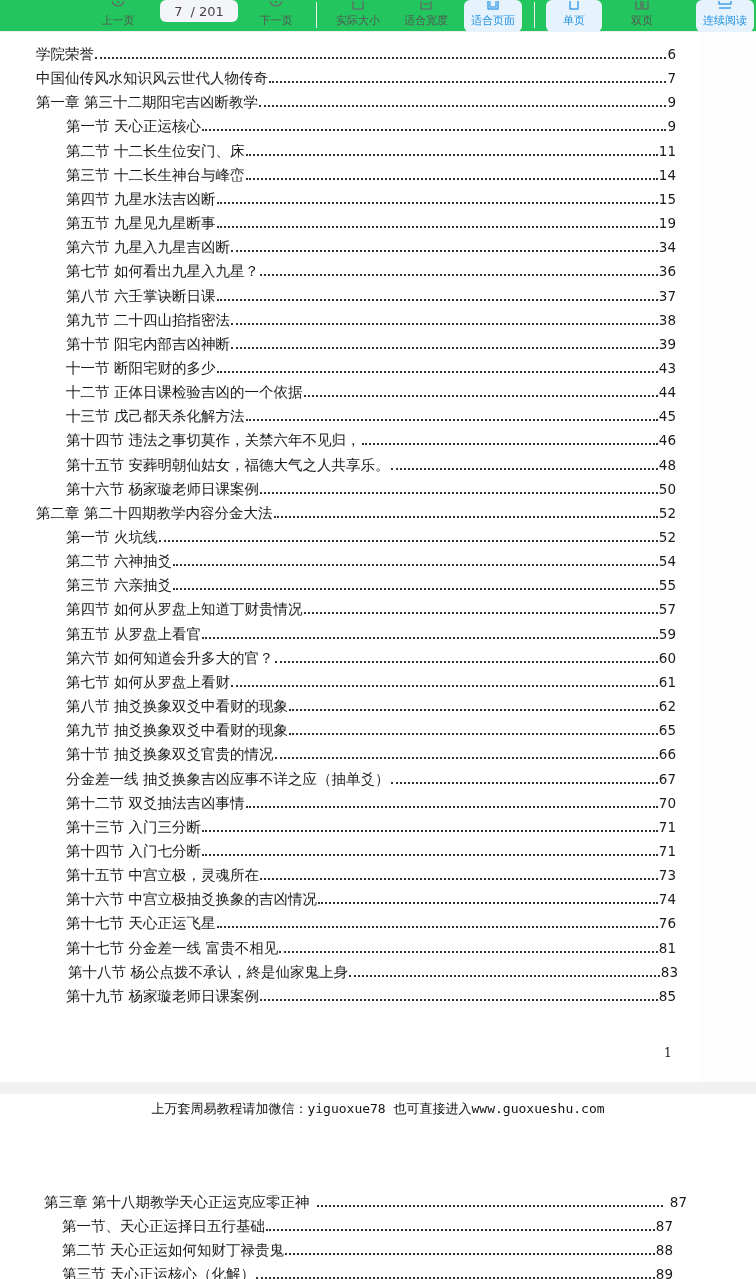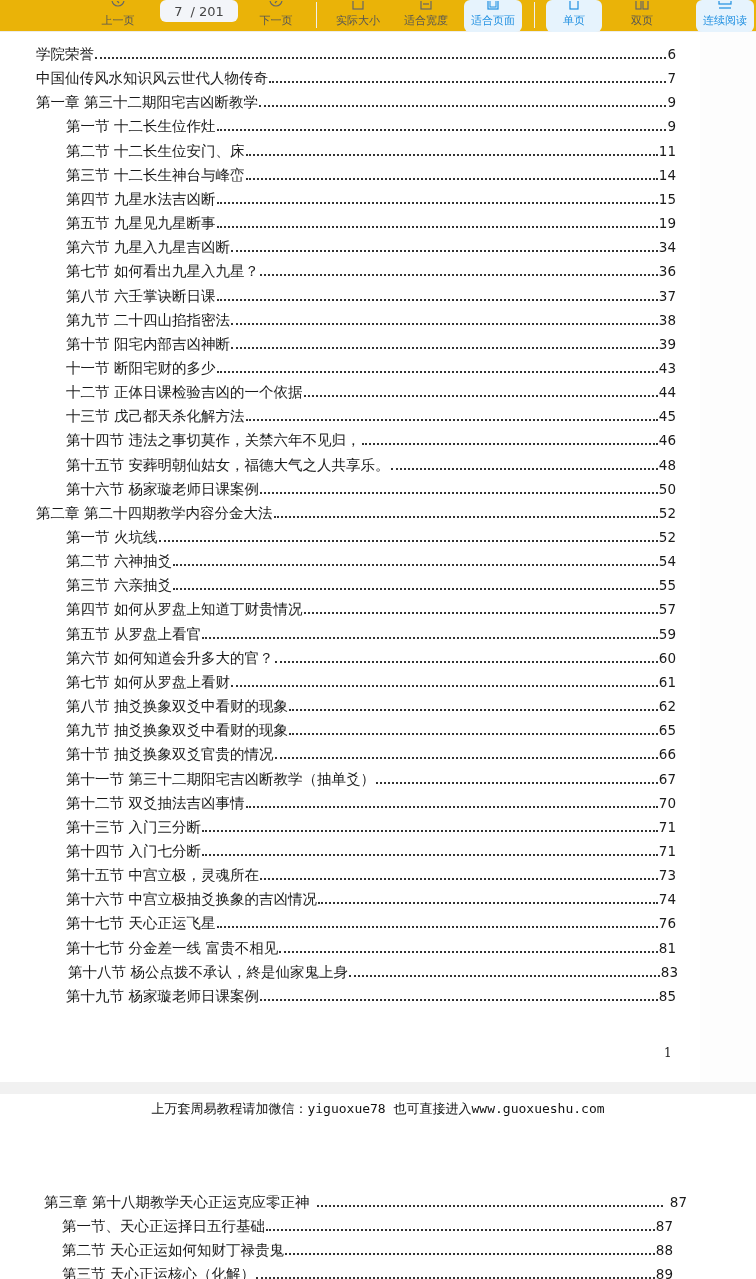--- a/index.html
+++ b/index.html
@@ -1,20 +1,20 @@
 <!DOCTYPE html>
 <html><head>
 <meta charset="utf-8">
 <style>
   * { box-sizing: border-box; margin: 0; padding: 0; }
   html, body { width: 756px; height: 1279px; overflow: hidden; background: #ffffff; }
   body { position: relative; font-family: "DejaVu Serif", "Liberation Serif", serif; color: #1a1a1a; }
 
   
-  .toolbar { position: absolute; left: 0; top: 0; width: 756px; height: 32px; background: #eab308; z-index: 10;
+  .toolbar { position: absolute; left: 0; top: 0; width: 756px; height: 32px; background: #22c55e; z-index: 10;
              border-bottom: 1px solid #ececec; font-family: "DejaVu Sans", "Liberation Sans", sans-serif; }
   .tb-btn { position: absolute; top: 0; height: 32px; display: flex; flex-direction: column; align-items: center; justify-content: flex-end;
             font-size: 11px; color: #555; padding-bottom: 4px; cursor: pointer; }
   .tb-btn .ic { width: 14px; height: 10px; display: flex; align-items: flex-end; justify-content: center; margin-bottom: 2px; overflow: hidden; }
   .tb-btn.active { background: #e6f3fd; color: #1e8fe1; border-radius: 6px; }
   .tb-btn.active .ic svg * { stroke: #1e8fe1; }
   .page-box { position: absolute; left: 160px; top: 0; width: 78px; height: 22px; background: #f3f5f9; border-radius: 6px;
               font-size: 13px; color: #444; display: flex; align-items: center; justify-content: center; }
   .page-box .cur { margin-right: 8px; }
   .tb-sep { position: absolute; top: 2px; width: 1px; height: 26px; background: #efefef; }
@@ -51,21 +51,21 @@
         <span class="t">中国仙传风水知识风云世代人物传奇 </span>
         <span class="dots"></span>
         <span class="n">7</span>
       </div>
       <div class="toc-row" style="left: 36px; width: 640px; top: 92.3px;">
         <span class="t">第一章  第三十二期阳宅吉凶断教学</span>
         <span class="dots"></span>
         <span class="n">9</span>
       </div>
       <div class="toc-row" style="left: 66px; width: 610px; top: 116.45px;">
-        <span class="t">第一节    十二长生位作灶</span>
+        <span class="t">第一节    天心正运核心</span>
         <span class="dots"></span>
         <span class="n">9</span>
       </div>
       <div class="toc-row" style="left: 66px; width: 610px; top: 140.6px;">
         <span class="t">第二节  十二长生位安门、床</span>
         <span class="dots"></span>
         <span class="n">11</span>
       </div>
       <div class="toc-row" style="left: 66px; width: 610px; top: 164.75px;">
         <span class="t">第三节  十二长生神台与峰峦</span>
@@ -186,21 +186,21 @@
         <span class="t">第九节  抽爻换象双爻中看财的现象</span>
         <span class="dots"></span>
         <span class="n">65</span>
       </div>
       <div class="toc-row" style="left: 66px; width: 610px; top: 744.35px;">
         <span class="t">第十节  抽爻换象双爻官贵的情况</span>
         <span class="dots"></span>
         <span class="n">66</span>
       </div>
       <div class="toc-row" style="left: 66px; width: 610px; top: 768.5px;">
-        <span class="t">第十一节  第三十二期阳宅吉凶断教学（抽单爻） </span>
+        <span class="t">分金差一线  抽爻换象吉凶应事不详之应（抽单爻） </span>
         <span class="dots"></span>
         <span class="n">67</span>
       </div>
       <div class="toc-row" style="left: 66px; width: 610px; top: 792.65px;">
         <span class="t">第十二节  双爻抽法吉凶事情</span>
         <span class="dots"></span>
         <span class="n">70</span>
       </div>
       <div class="toc-row" style="left: 66px; width: 610px; top: 816.8px;">
         <span class="t">第十三节  入门三分断</span>

